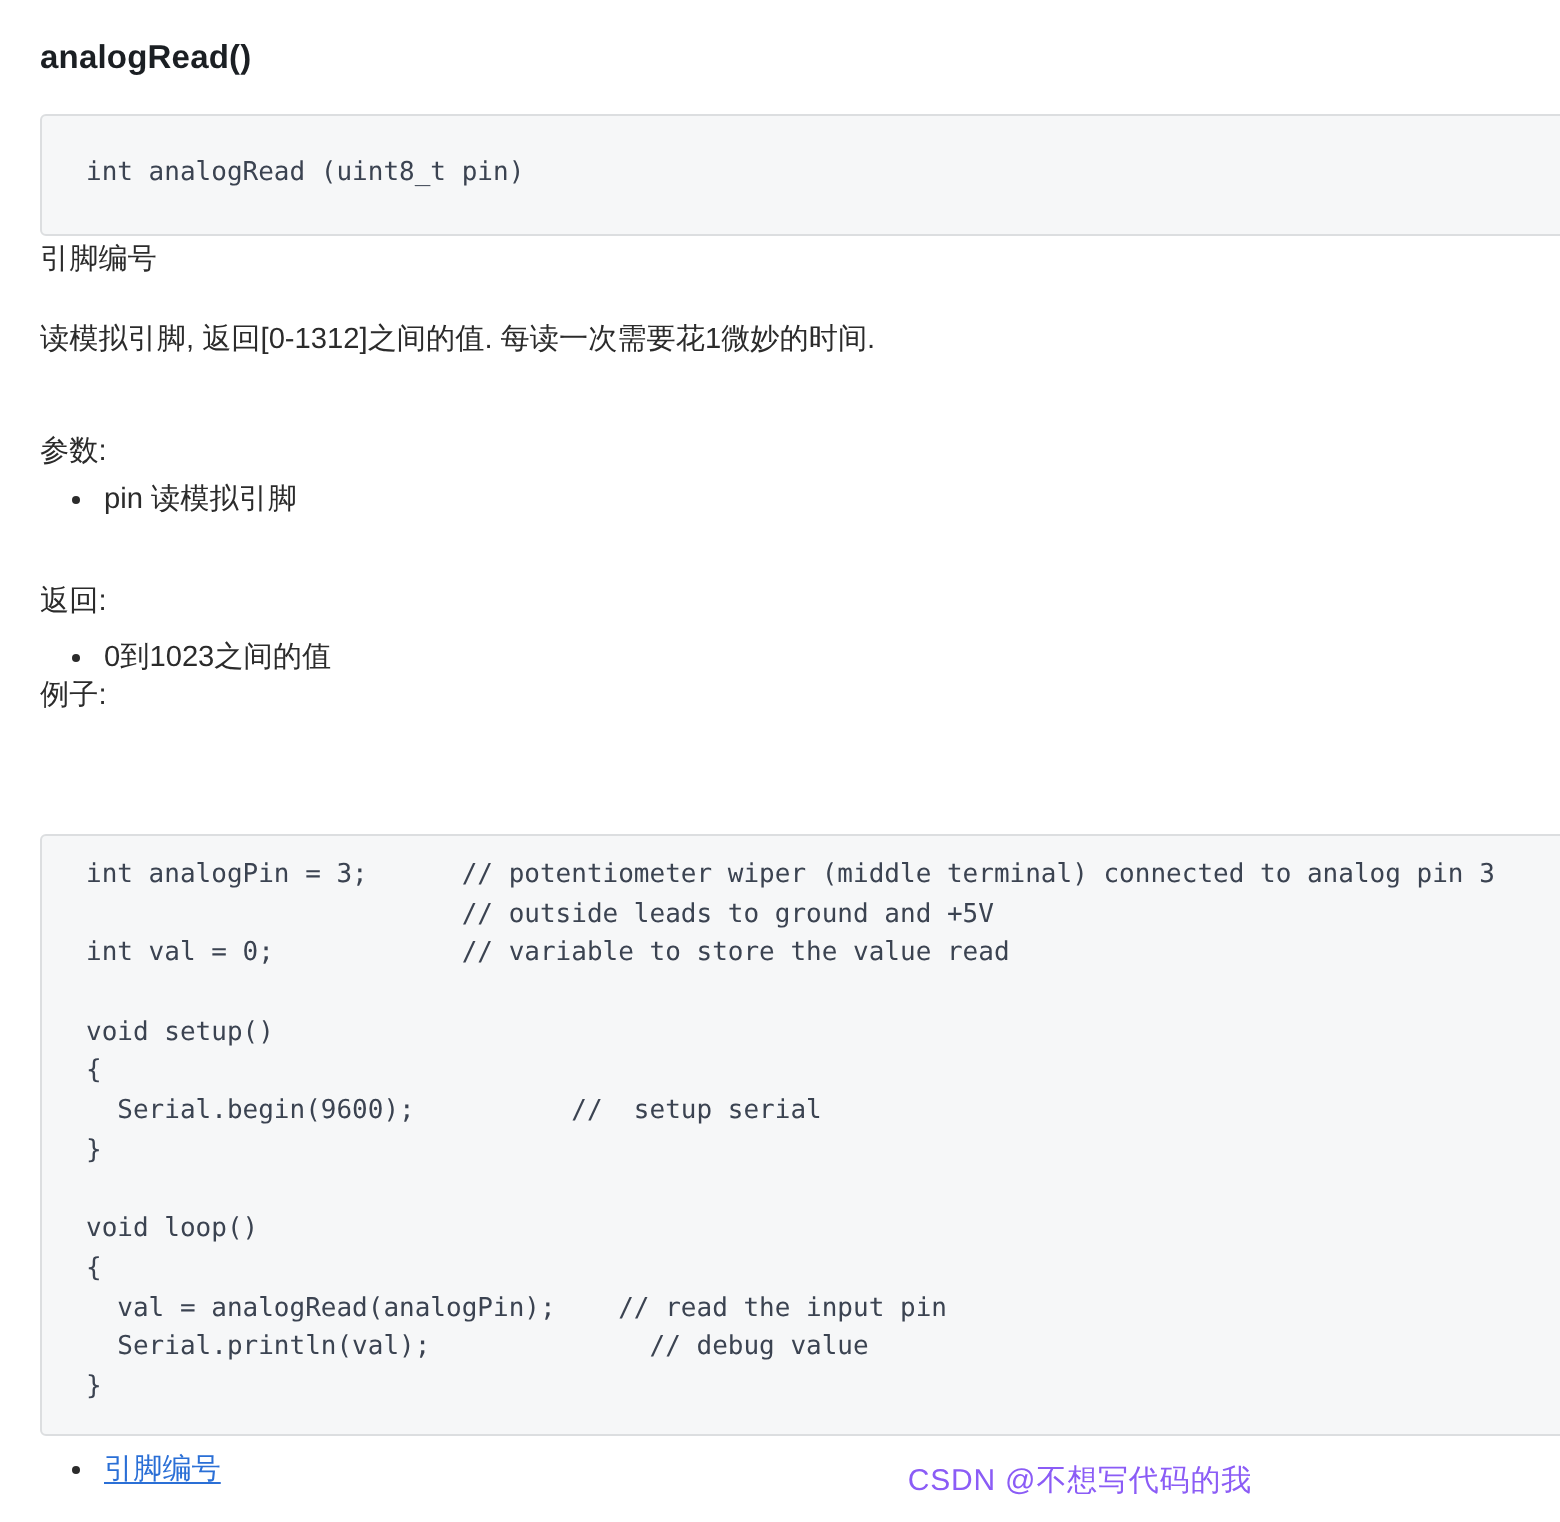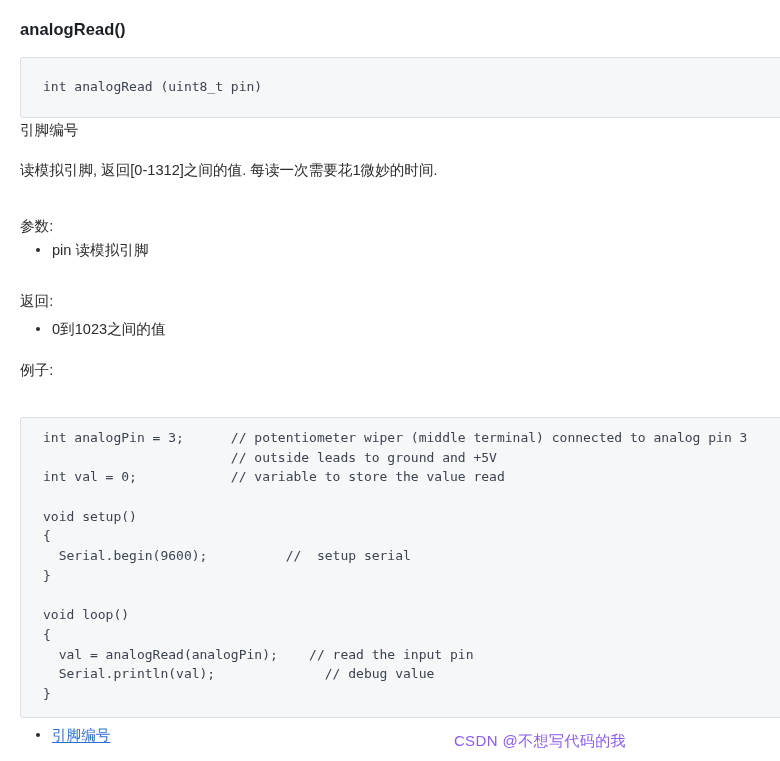--- a/index.html
+++ b/index.html
@@ -77,21 +77,21 @@
     font-size: 14.6px;
     line-height: 22px;
     color: #2b2b2b;
     white-space: nowrap;
   }
 
   #para-title   { top: 119px; }
   #para-desc    { top: 159px; }
   #para-params  { top: 215px; }
   #para-returns { top: 278px; margin-top: 12px; }
-  #para-example { top: 359px; }
+  #para-example { top: 337px; }
 
   
   .bullet-item {
     position: absolute;
     left: 36px;
     font-size: 14.6px;
     line-height: 22px;
     color: #2b2b2b;
     white-space: nowrap;
     padding-left: 16px;

